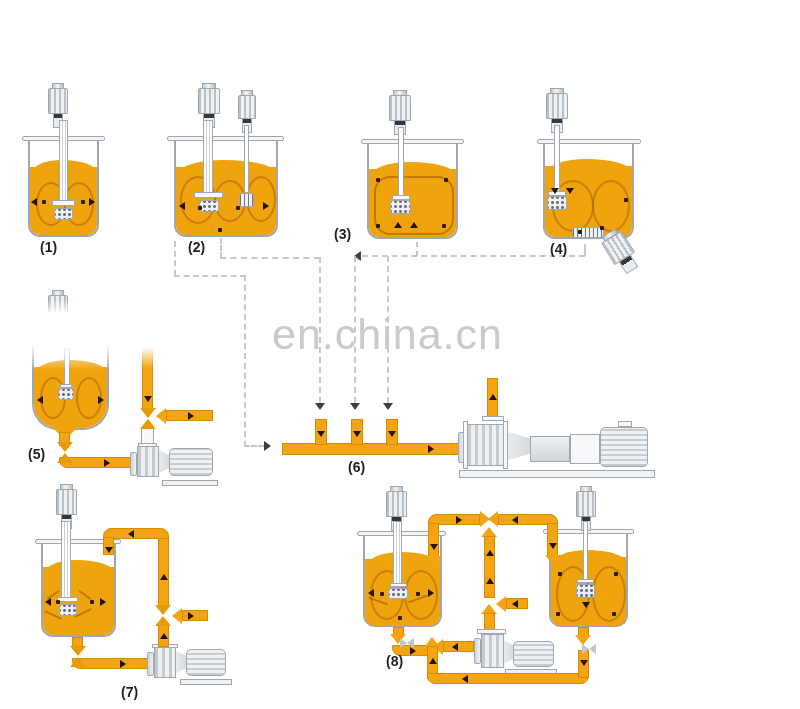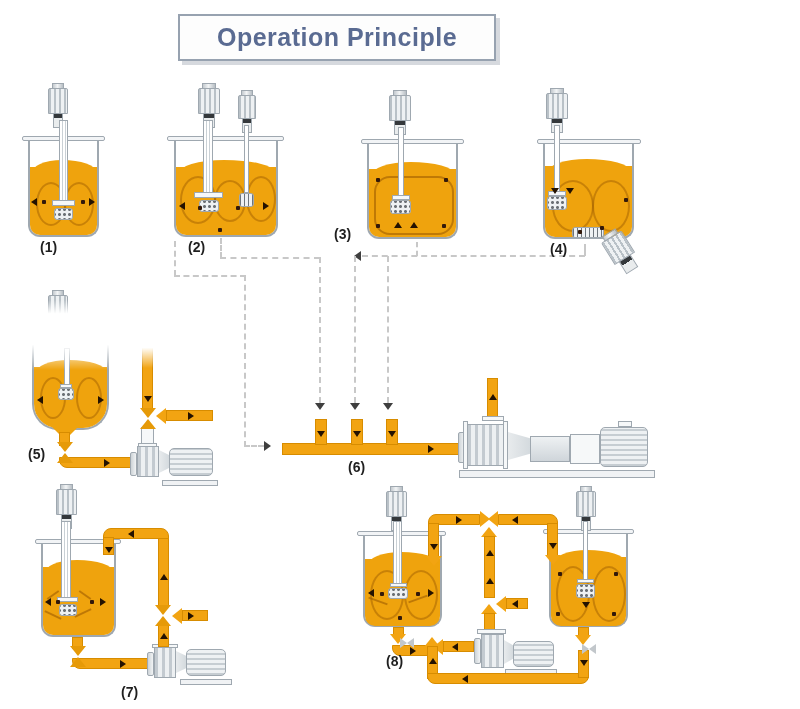--- a/index.html
+++ b/index.html
@@ -91,24 +91,22 @@
   .fade-wt{position:absolute;background:linear-gradient(to bottom,#fff 15%,rgba(255,255,255,0));z-index:5;}
   .white{position:absolute;background:#fff;z-index:5;}
   
   .lbl{position:absolute;font-weight:bold;font-size:14px;color:var(--label_text);z-index:6;}
 </style>
 </head>
 <body>
 
 <div class="stage">
 
-
-  <div class="title-box">
-    <span class="title-text">Operation Principle</span>
-  </div>
+  <div class="watermark">en.china.cn</div>
+
 
   <div class="dv" style="left:174px;top:241px;height:35px;"></div>
   <div class="dh" style="left:174px;top:275px;width:72px;"></div>
   <div class="dv" style="left:244px;top:275px;height:172px;"></div>
   <div class="dh" style="left:244px;top:445px;width:20px;"></div>
   <div class="ad ad-r" style="left:264px;top:441px;"></div>
   <div class="dv" style="left:220px;top:238px;height:20px;"></div>
   <div class="dh" style="left:220px;top:257px;width:100px;"></div>
   <div class="dv" style="left:319px;top:257px;height:146px;"></div>
   <div class="ad ad-d" style="left:315px;top:403px;"></div>

